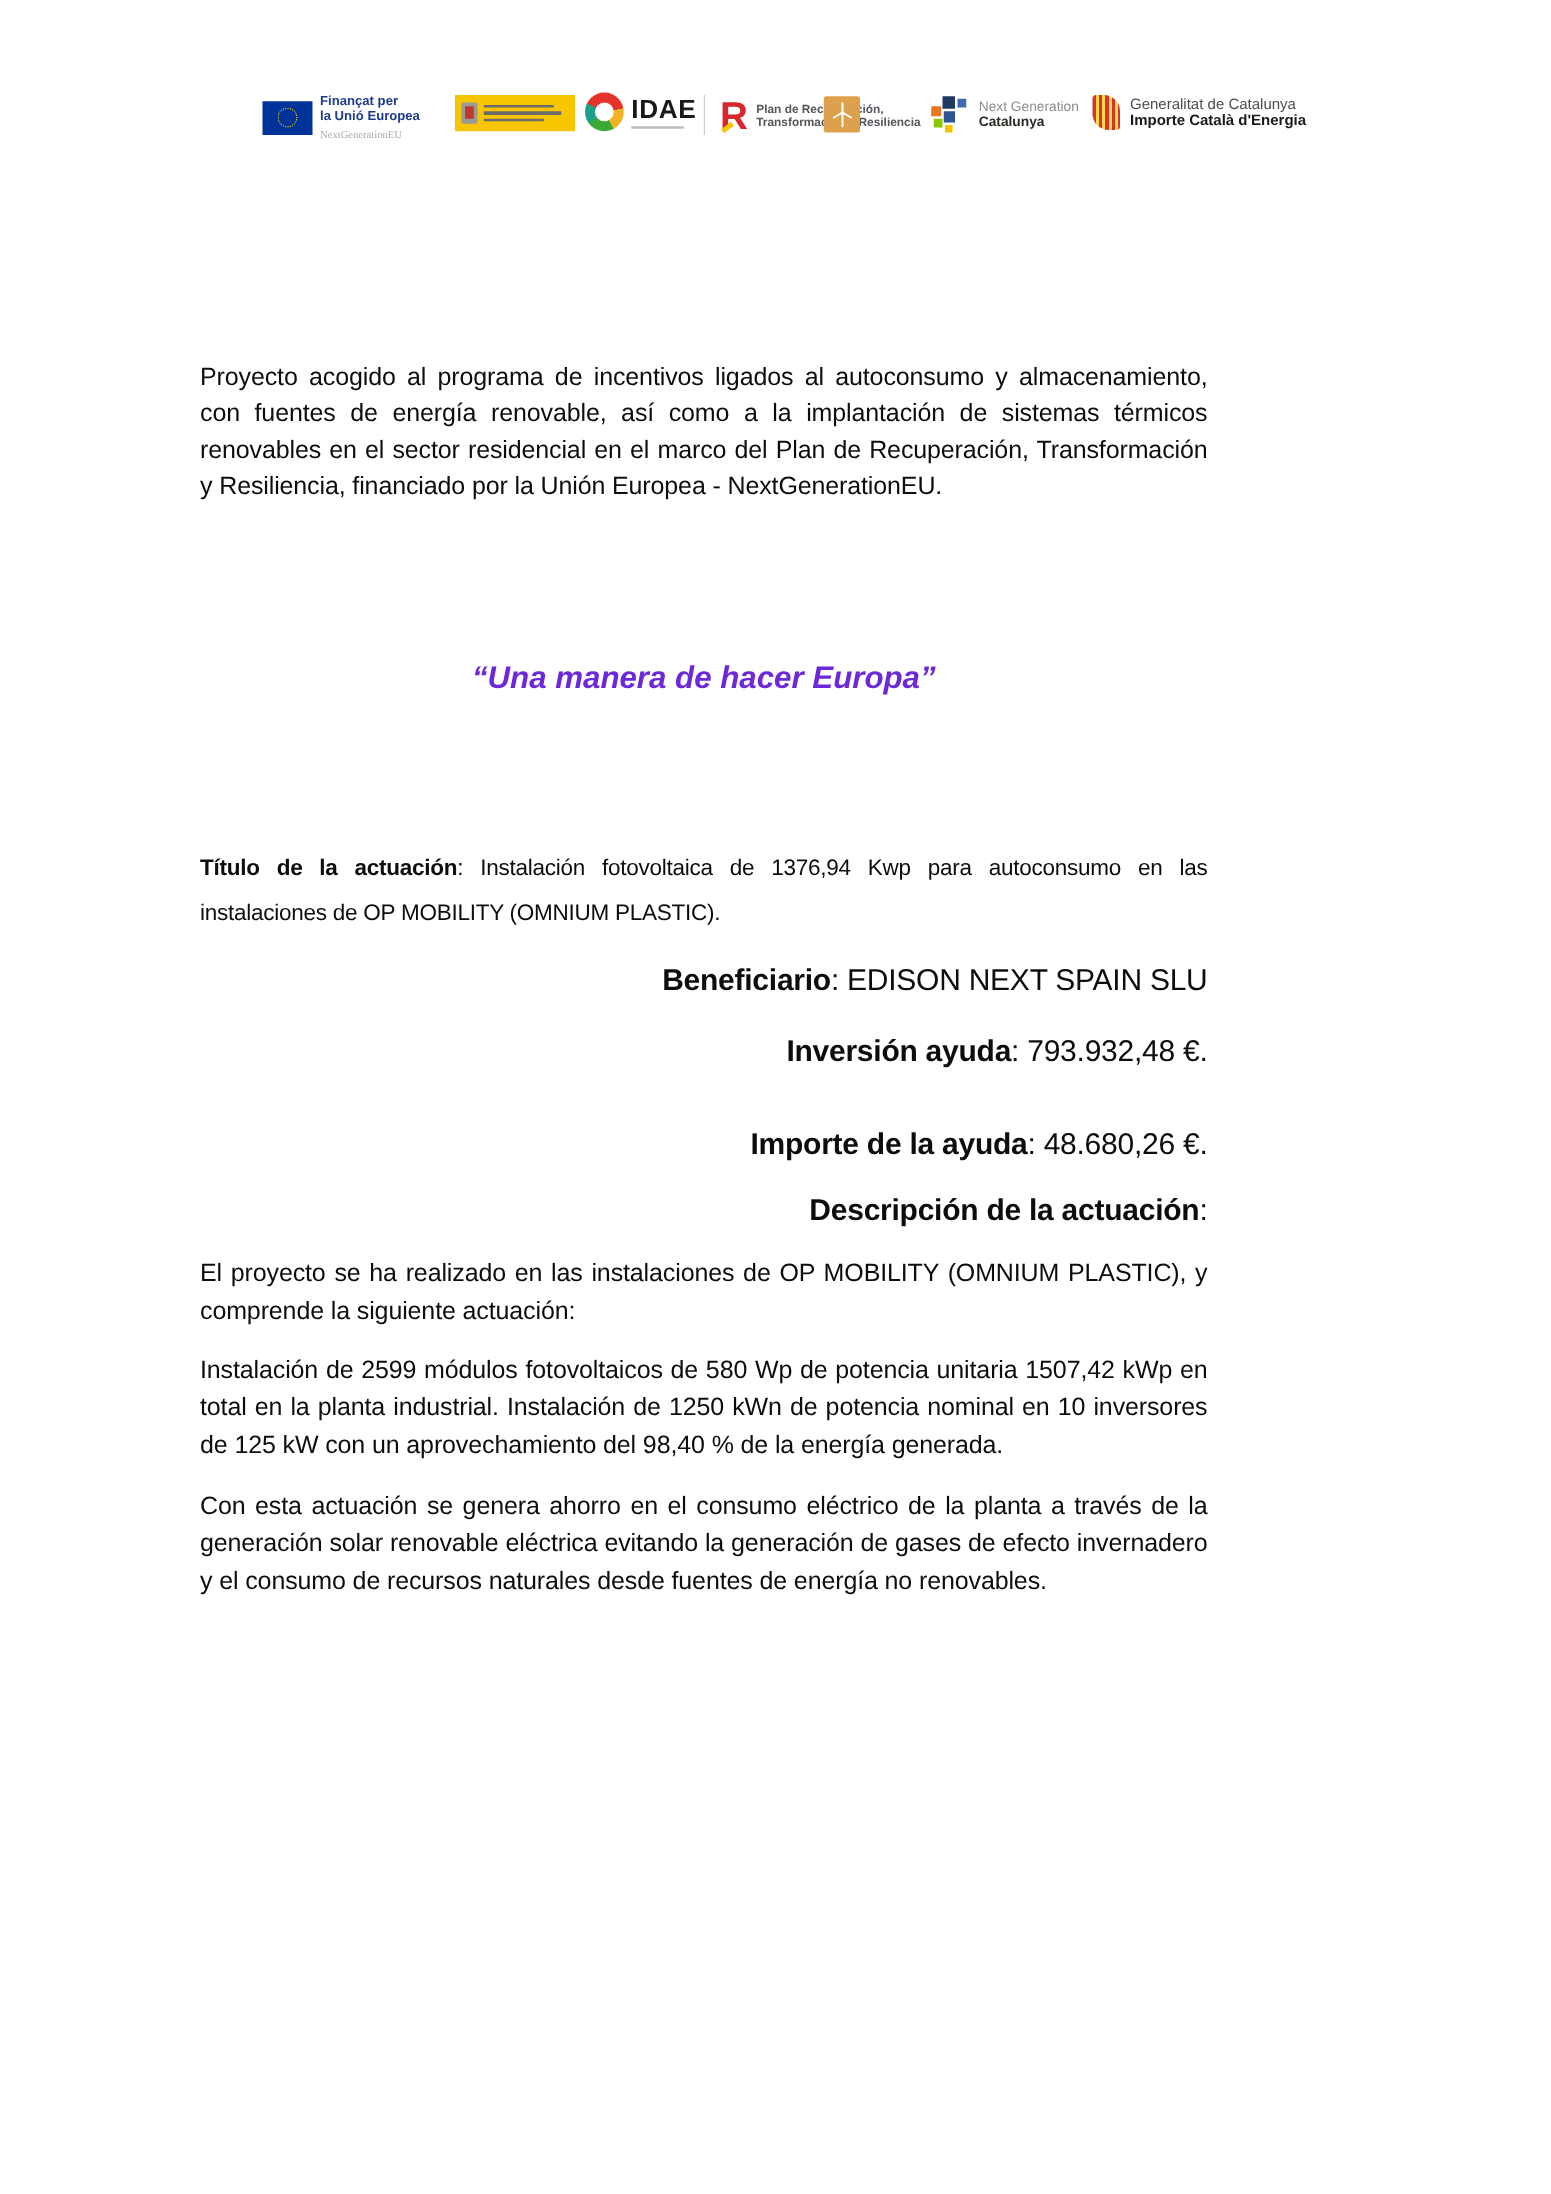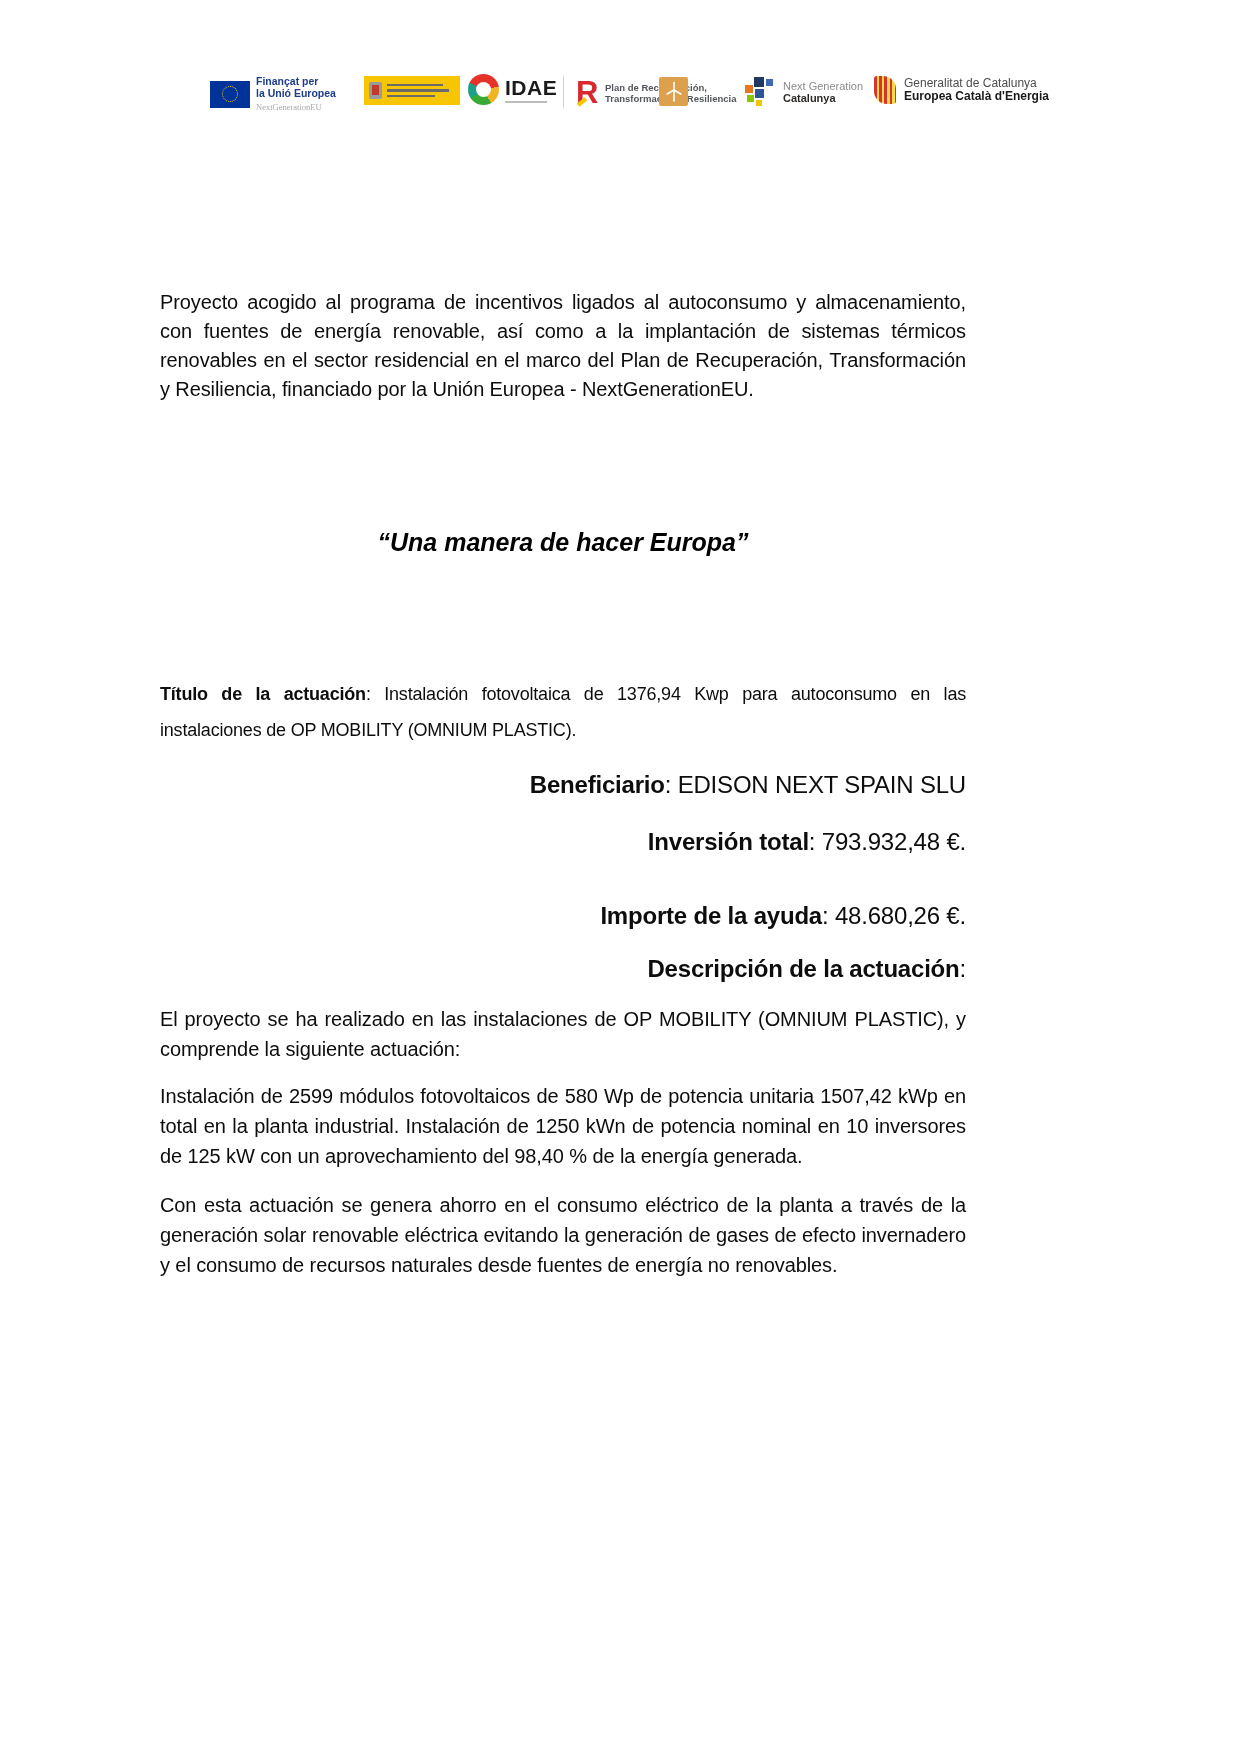--- a/index.html
+++ b/index.html
@@ -68,21 +68,21 @@
     background:repeating-linear-gradient(90deg,#d7342b 0 2.6px,#f8d94c 2.6px 5.2px);}
   .gencat-top{font-size:12px;color:#4d4d4f;line-height:13.5px;}
   .gencat-bottom{font-size:12px;font-weight:bold;color:#1a1a1a;line-height:13.5px;}
 
   
   .content-block{position:absolute;left:160px;width:806px;text-align:right;}
   .para{text-align:justify;font-size:20px;line-height:29px;letter-spacing:-.1px;margin:0;color:#0d0d0d;}
   .para-lg{text-align:justify;font-size:18px;line-height:36px;letter-spacing:-.2px;margin:0;color:#0d0d0d;}
   .kv{font-size:24px;line-height:30px;margin:0;white-space:nowrap;letter-spacing:-.2px;color:#0d0d0d;}
   .kv b{font-weight:bold;}
-  .quote{text-align:center;font-size:25px;line-height:36px;font-weight:bold;font-style:italic;margin:0;color:#000000;}
+  .quote{text-align:center;font-size:25px;line-height:36px;font-weight:bold;font-style:italic;margin:0;color:#6d28d9;}
   .desc-para{text-align:justify;font-size:20px;line-height:30px;letter-spacing:-.1px;margin:0;color:#0d0d0d;}
 </style>
 </head>
 <body>
 
 <div class="page">
 
   <div class="header">
 
     <div class="logo eu">
@@ -148,35 +148,35 @@
       <div>
         <div class="ngcat-top">Next Generation</div>
         <div class="ngcat-bottom">Catalunya</div>
       </div>
     </div>
 
     <div class="logo gencat">
       <div class="senyera"></div>
       <div>
         <div class="gencat-top">Generalitat de Catalunya</div>
-        <div class="gencat-bottom">Europea Català d'Energia</div>
+        <div class="gencat-bottom">Importe Català d'Energia</div>
       </div>
     </div>
 
   </div>
 
   <p class="content-block para" style="top:288px">Proyecto acogido al programa de incentivos ligados al autoconsumo y almacenamiento, con fuentes de energía renovable, así como a la implantación de sistemas térmicos renovables en el sector residencial en el marco del Plan de Recuperación, Transformación y Resiliencia, financiado por la Unión Europea - NextGenerationEU.</p>
 
   <p class="content-block quote" style="top:524px">“Una manera de hacer Europa”</p>
 
   <p class="content-block para-lg" style="top:676px"><b>Título de la actuación</b><span>: Instalación fotovoltaica de 1376,94 Kwp para autoconsumo en las instalaciones de OP MOBILITY (OMNIUM PLASTIC).</span></p>
 
   <p class="content-block kv" style="top:770px"><b>Beneficiario</b><span>: EDISON NEXT SPAIN SLU</span></p>
 
-  <p class="content-block kv" style="top:827px"><b>Inversión total</b><span>: 793.932,48 €.</span></p>
+  <p class="content-block kv" style="top:827px"><b>Inversión ayuda</b><span>: 793.932,48 €.</span></p>
 
   <p class="content-block kv" style="top:901px"><b>Importe de la ayuda</b><span>: 48.680,26 €.</span></p>
 
   <p class="content-block desc-para" style="top:1004px">El proyecto se ha realizado en las instalaciones de OP MOBILITY (OMNIUM PLASTIC), y comprende la siguiente actuación:</p>
 
   <p class="content-block kv" style="top:954px"><b>Descripción de la actuación</b><span>:</span></p>
 
   <p class="content-block desc-para" style="top:1081px">Instalación de 2599 módulos fotovoltaicos de 580 Wp de potencia unitaria 1507,42 kWp en total en la planta industrial. Instalación de 1250 kWn de potencia nominal en 10 inversores de 125 kW con un aprovechamiento del 98,40 % de la energía generada.</p>
 
   <p class="content-block desc-para" style="top:1190px">Con esta actuación se genera ahorro en el consumo eléctrico de la planta a través de la generación solar renovable eléctrica evitando la generación de gases de efecto invernadero y el consumo de recursos naturales desde fuentes de energía no renovables.</p>

